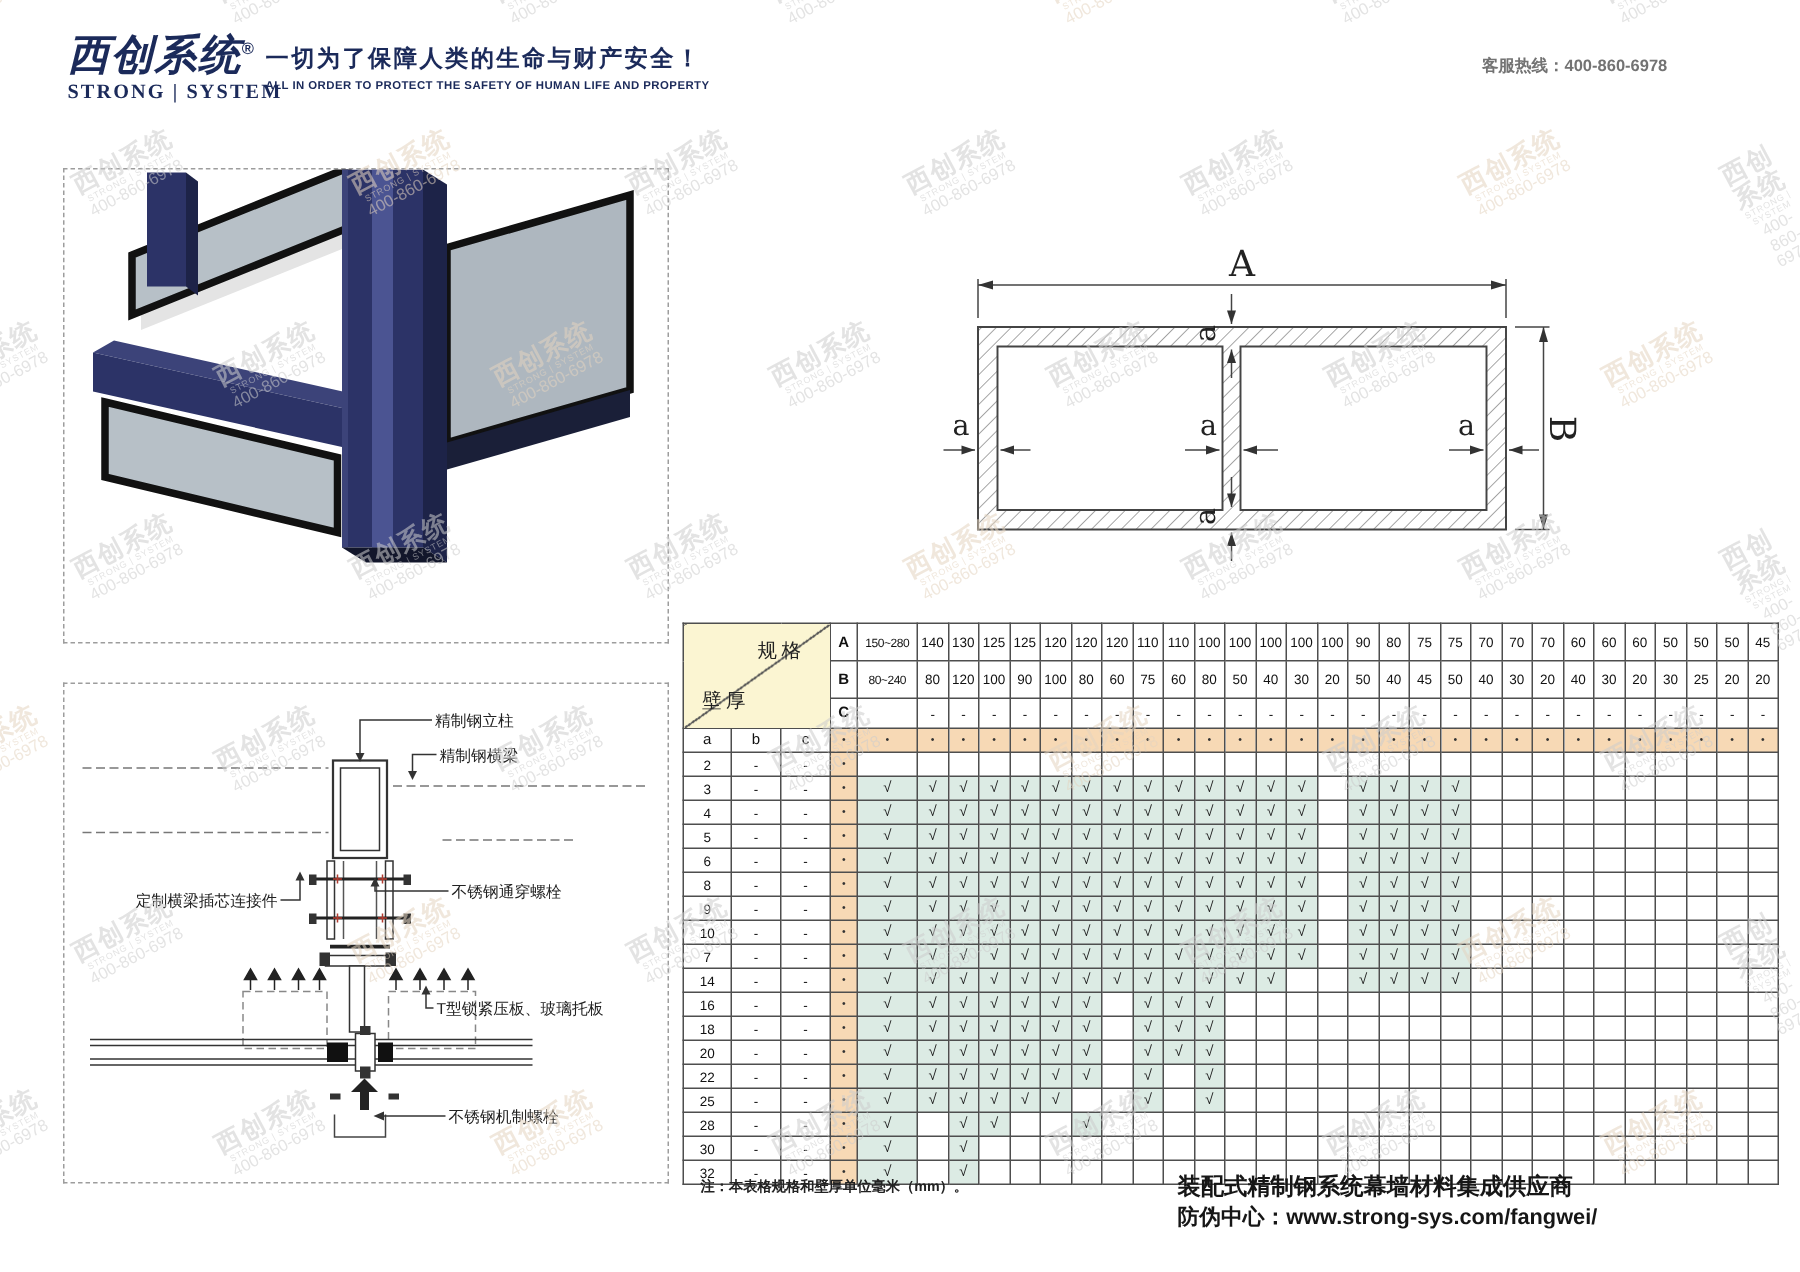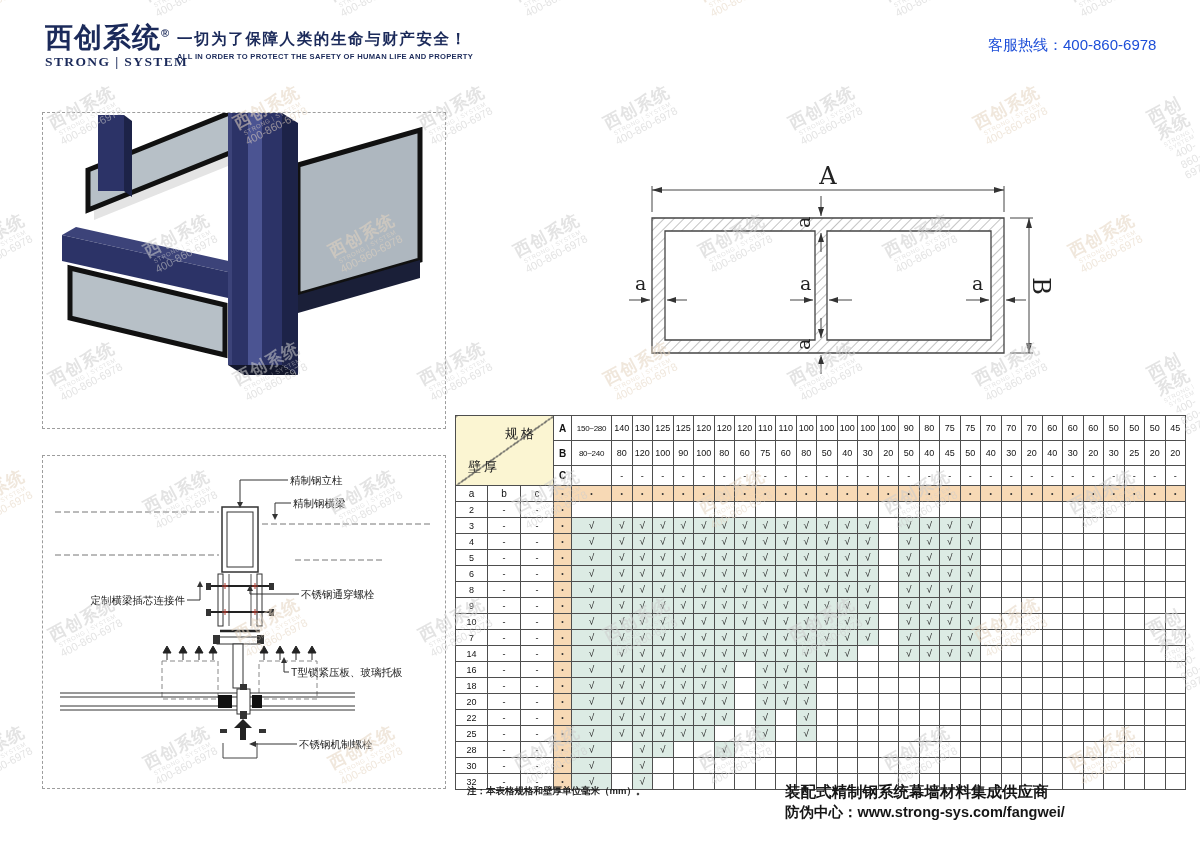--- a/index.html
+++ b/index.html
@@ -1,27 +1,27 @@
 <!DOCTYPE html>
 <html><head>
 <meta charset="utf-8">
 <style>
   html,body{margin:0;padding:0;overflow:hidden;background:#fff;}
   #page{position:relative;width:1200px;height:848px;background:#fff;overflow:hidden;
         font-family:"Liberation Sans","DejaVu Sans",sans-serif;}
   
   #logo{position:absolute;left:45px;top:18px;color:#1b2a5a;z-index:10;}
-  #logo .cn{font-size:28px;font-weight:bold;letter-spacing:1px;line-height:30px;}
+  #logo .cn{font-size:28px;font-weight:bold;letter-spacing:1px;line-height:30px;font-style:italic;}
   #logo .reg{font-size:11px;vertical-align:super;}
   #logo .en{font-size:13.5px;font-weight:bold;font-family:"Liberation Serif","DejaVu Serif",serif;
             letter-spacing:1.4px;margin-top:1px;}
   #slogan{position:absolute;left:177px;top:29px;color:#1b2a5a;z-index:10;}
   #slogan .s1{font-size:15.5px;font-weight:bold;letter-spacing:1.6px;}
   #slogan .s2{font-size:7.6px;font-weight:bold;letter-spacing:.3px;margin-top:2px;}
-  #hotline{position:absolute;left:988px;top:36px;font-size:15px;font-weight:normal;color:#1d4ed8;z-index:10;}
+  #hotline{position:absolute;left:988px;top:36px;font-size:11px;font-weight:bold;color:#737373;z-index:10;}
   
   .dashedbox{position:absolute;border:1px dashed #9d9d9d;z-index:6;background:transparent;}
   #box1{left:42px;top:112px;width:402px;height:315px;}
   #box2{left:42px;top:455px;width:402px;height:332px;}
   .dashedbox svg{position:absolute;left:0;top:0;}
   
   #title{position:absolute;left:625px;top:104px;width:420px;text-align:center;font-size:31px;
          font-weight:bold;color:#1b2a5a;letter-spacing:4px;z-index:10;}
   
   #diagram{position:absolute;left:627px;top:166px;width:430px;height:235px;z-index:8;}

